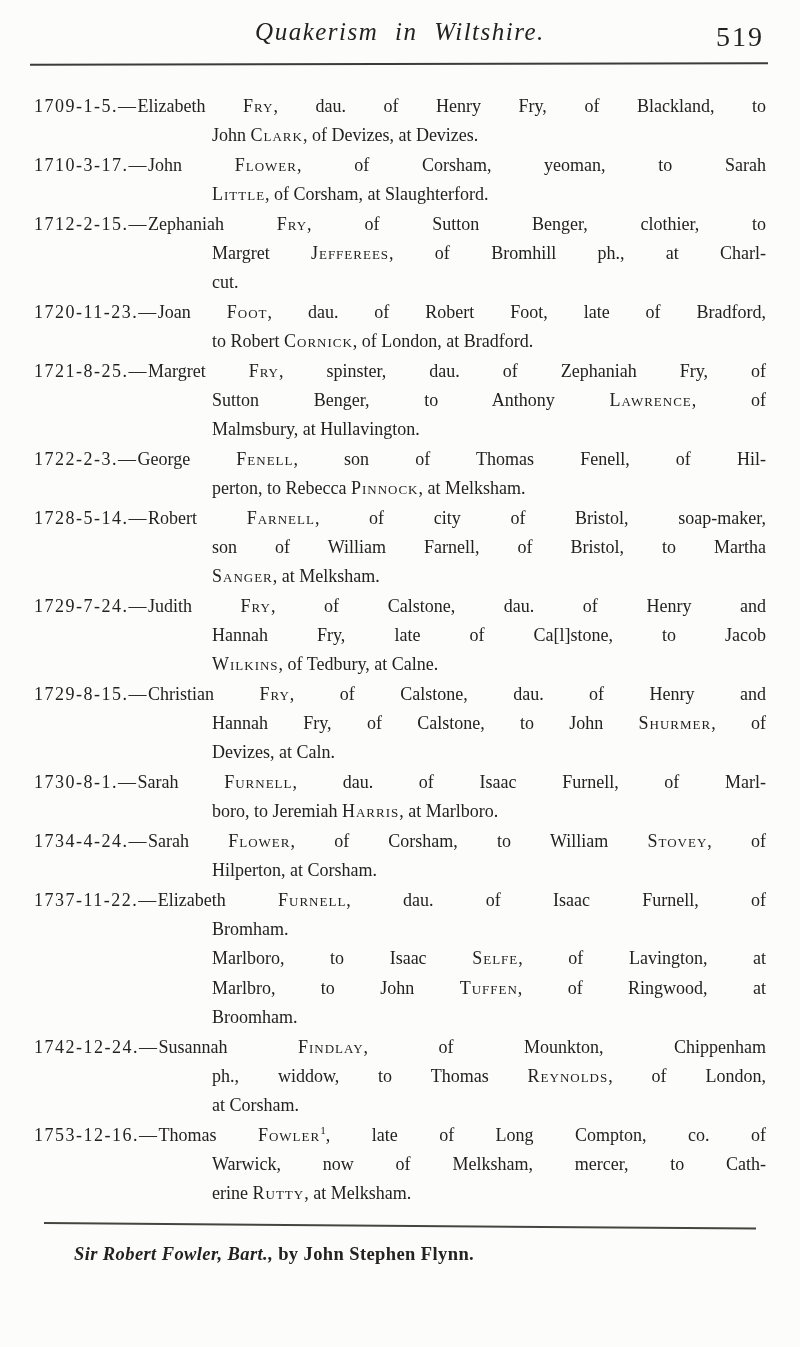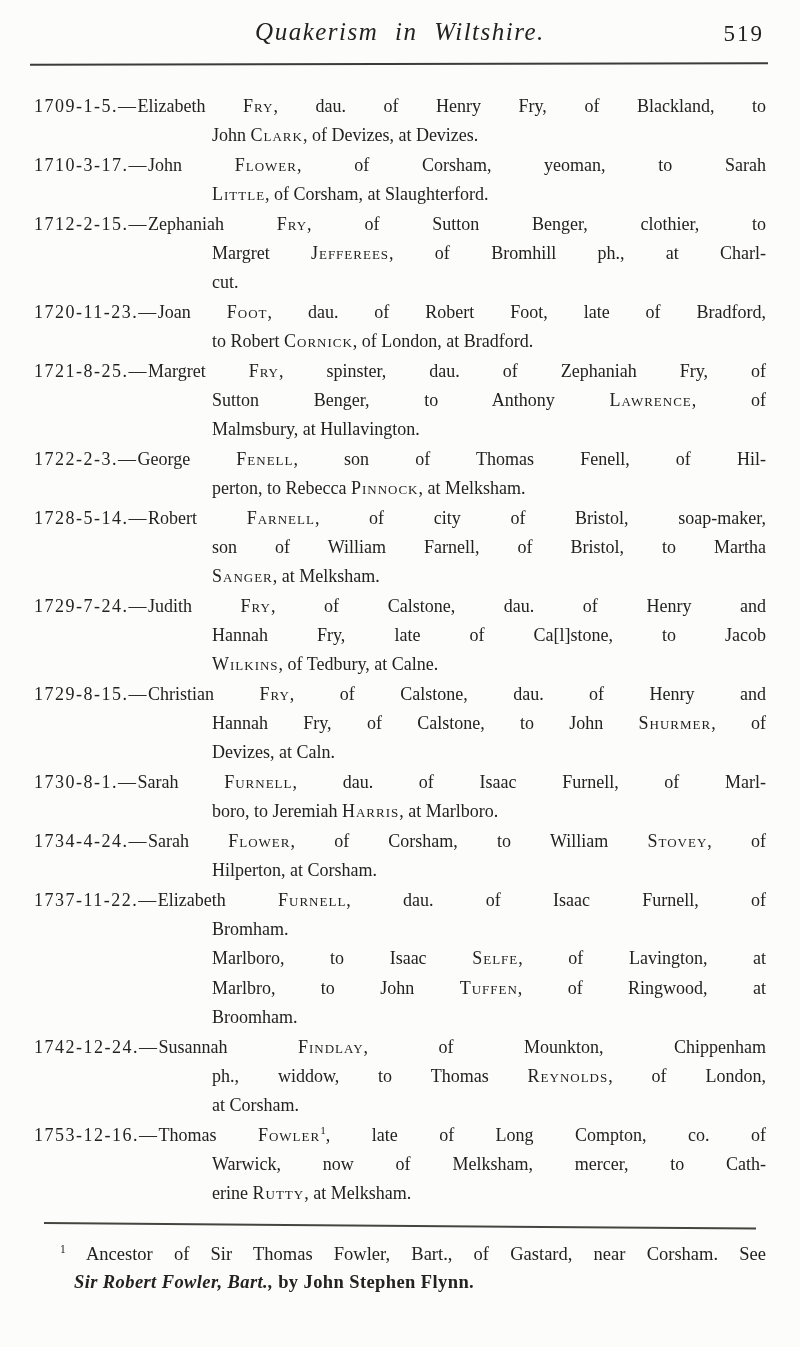--- a/index.html
+++ b/index.html
@@ -23,21 +23,21 @@
     text-align: center;
     font-style: italic;
     font-size: 25px;
     letter-spacing: 1.5px;
     word-spacing: 9px;
   }
   .page-num {
     position: absolute;
     right: 2px;
     top: 3px;
-    font-size: 23px;
+    font-size: 28px;
     letter-spacing: 2px;
     text-align: right;
   }
   .rule-top {
     border: none;
     border-top: 2.5px solid #3d3c38;
     margin: 9px -2px 0 -4px;
     transform: rotate(-0.12deg);
   }
 
@@ -160,17 +160,16 @@
       <div class="entry">
         <div class="eline first"><span class="date">1753-12-16.—</span>Thomas <span class="sc">Fowler</span><sup>1</sup>, late of Long Compton, co. of</div>
         <div class="eline cont">Warwick, now of Melksham, mercer, to Cath-</div>
         <div class="eline cont endline">erine <span class="sc">Rutty</span>, at Melksham.</div>
       </div>
     </div>
 
   <hr class="rule-foot">
 
   <div class="footnote">
-      <div class="fn-line fn-first"><sup>1</sup> Ancestor of Sir Thomas Fowler, Bart., of Gastard, near Corsham.  See</div>
       <div class="fn-line fn-rest"><i>Sir Robert Fowler, Bart.,</i> by John Stephen Flynn.</div>
     </div>
 
 </div>
 
 </body></html>

